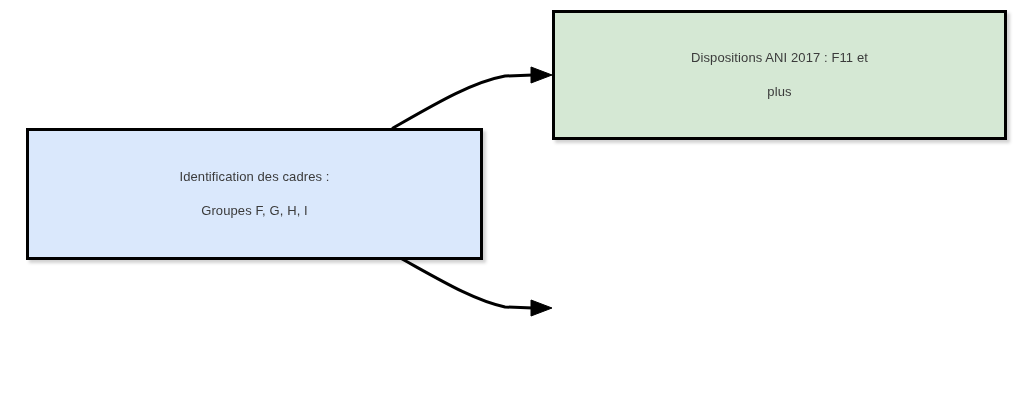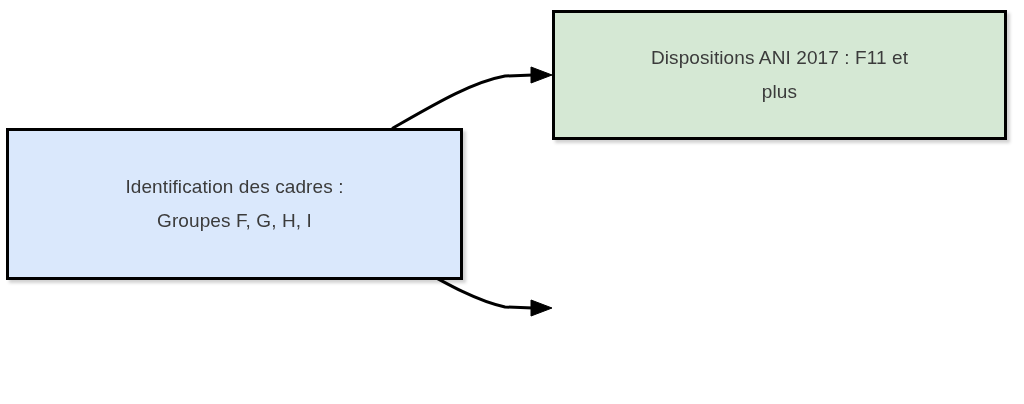--- a/index.html
+++ b/index.html
@@ -23,32 +23,32 @@
     box-sizing: border-box;
     border: 3px solid #000000;
     display: flex;
     align-items: center;
     justify-content: center;
     text-align: center;
     box-shadow: 3px 3px 3px rgba(0,0,0,0.18);
   }
   .node-label {
     font-family: "Liberation Sans", sans-serif;
-    font-size: 19px;
+    font-size: 13px;
     line-height: 34px;
     color: #3b3b3b;
     white-space: pre-line;
     padding: 0 22px;
     letter-spacing: 0.1px;
   }
   #node-source {
-    left: 6px;
+    left: 26px;
     top: 128px;
     width: 457px;
-    height: 152px;
+    height: 132px;
   }
   #node-target-green {
     left: 552px;
     top: 10px;
     width: 455px;
     height: 130px;
   }
   #node-target-yellow {
     left: 552px;
     top: 226px;

